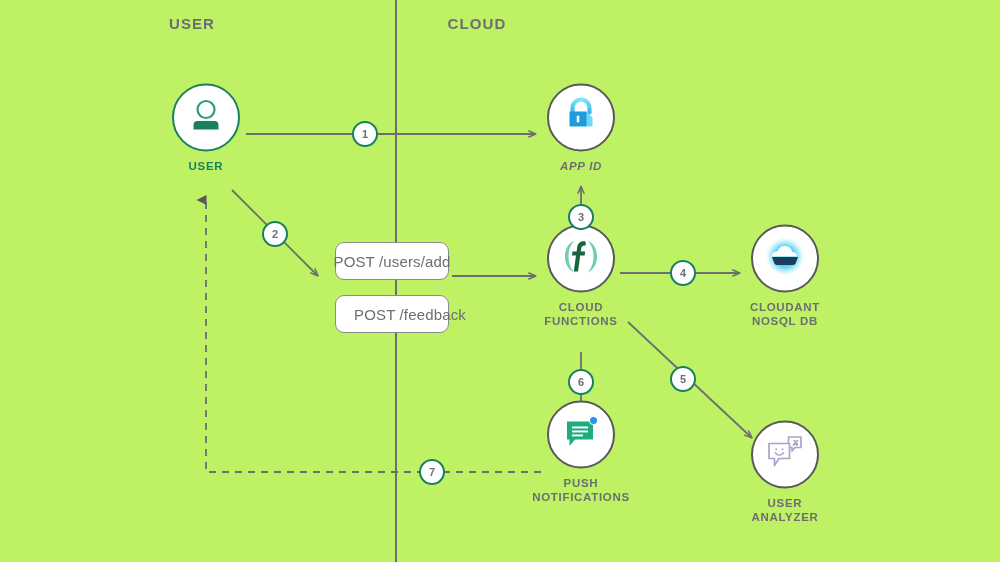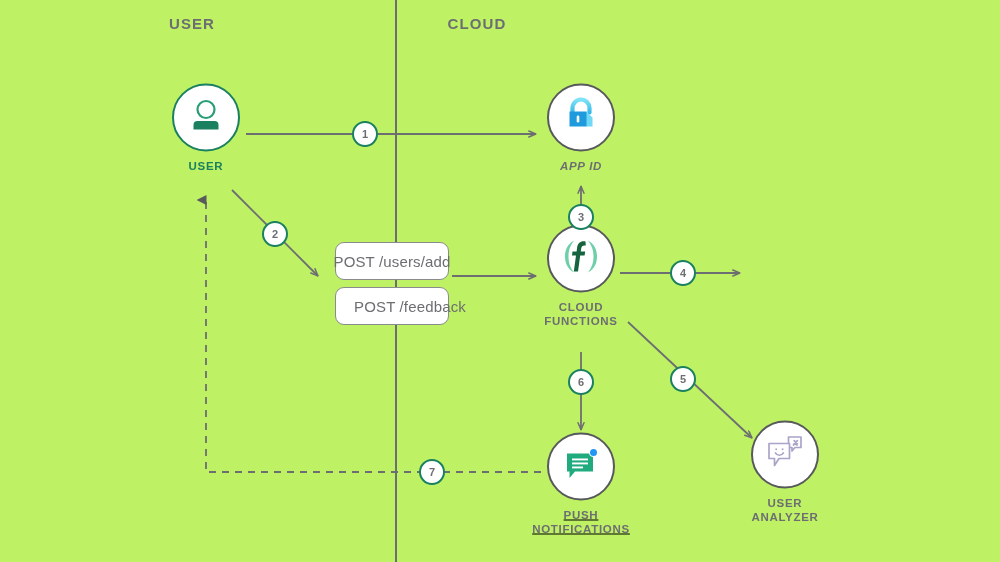--- a/index.html
+++ b/index.html
@@ -187,22 +187,35 @@
           <path d="M14,5 C7,9 5,15 5,21 C5,27 7,33 14,37 C9.5,31 8.5,26 8.5,21 C8.5,16 9.5,11 14,5 Z" fill="#6ecfa8"></path>
           <path d="M28,5 C35,9 37,15 37,21 C37,27 35,33 28,37 C32.5,31 33.5,26 33.5,21 C33.5,16 32.5,11 28,5 Z" fill="#6ecfa8"></path>
           <path d="M25.5,6 C21,5 17.5,7.5 17,13 L16.6,16 L12.5,16 L12,20 L16,20 L13.8,36 L18,36 L20.2,20 L24.6,20 L25.2,16 L20.8,16 L21.1,13.4 C21.4,10.6 23,9.5 25.8,10 Z" fill="#15643f"></path>
         </svg>
       </span>
     </div>
     <div class="node-label">CLOUD
 FUNCTIONS</div>
   </div>
 
-
-  <div class="node" style="left:581px; top:484px;text-decoration:underline;">
+  <div class="node" style="left:785px; top:276px;">
+    <div class="node-circle">
+      <span>
+        <svg width="44" height="44" viewBox="0 0 44 44" xmlns="http://www.w3.org/2000/svg">
+          <circle cx="22" cy="22" r="19" fill="url(#cyanGlow)"></circle>
+          <path d="M9,22 a5.6,5.6 0 0 1 5.6,-5.6 a7.6,7.6 0 0 1 14.6,1.1 a4.8,4.8 0 0 1 4.8,4.5 Z" fill="#ffffff"></path>
+          <path d="M9,22.4 L35,22.4 L32.6,28.8 a2.6,2.6 0 0 1 -2.4,1.6 L13.8,30.4 a2.6,2.6 0 0 1 -2.4,-1.6 Z" fill="#1c3d5a"></path>
+        </svg>
+      </span>
+    </div>
+    <div class="node-label">CLOUDANT
+NOSQL DB</div>
+  </div>
+
+  <div class="node" style="left:581px; top:452px;">
     <div class="node-circle">
       <span>
         <svg width="42" height="42" viewBox="0 0 42 42" xmlns="http://www.w3.org/2000/svg">
           <path d="M7,10 L33,10 L33,28 L15,28 L9.5,34.5 L9.5,28 L7,28 Z" fill="#20ab7e"></path>
           <rect x="12" y="15" width="16" height="1.9" fill="#ffffff"></rect>
           <rect x="12" y="19" width="16" height="1.9" fill="#ffffff"></rect>
           <rect x="12" y="23" width="11" height="1.9" fill="#ffffff"></rect>
           <circle cx="33.5" cy="9" r="4.6" fill="#ffffff"></circle>
           <circle cx="33.5" cy="9" r="3.5" fill="#2196f3"></circle>
         </svg>
@@ -228,21 +241,21 @@
         </svg>
       </span>
     </div>
     <div class="node-label">USER
 ANALYZER</div>
   </div>
 
   <div class="endpoint-box" style="left:392px; top:261px;">
     <span class="endpoint-text">POST /users/add</span>
   </div>
-  <div class="endpoint-box" style="left:392px; top:306px;padding-left:36px;">
+  <div class="endpoint-box" style="left:392px; top:314px;padding-left:36px;">
     <span class="endpoint-text">POST /feedback</span>
   </div>
 
   <div class="step-badge" style="left:365px; top:134px;">
     <span>1</span>
   </div>
   <div class="step-badge" style="left:275px; top:234px;">
     <span>2</span>
   </div>
   <div class="step-badge" style="left:581px; top:217px;">

